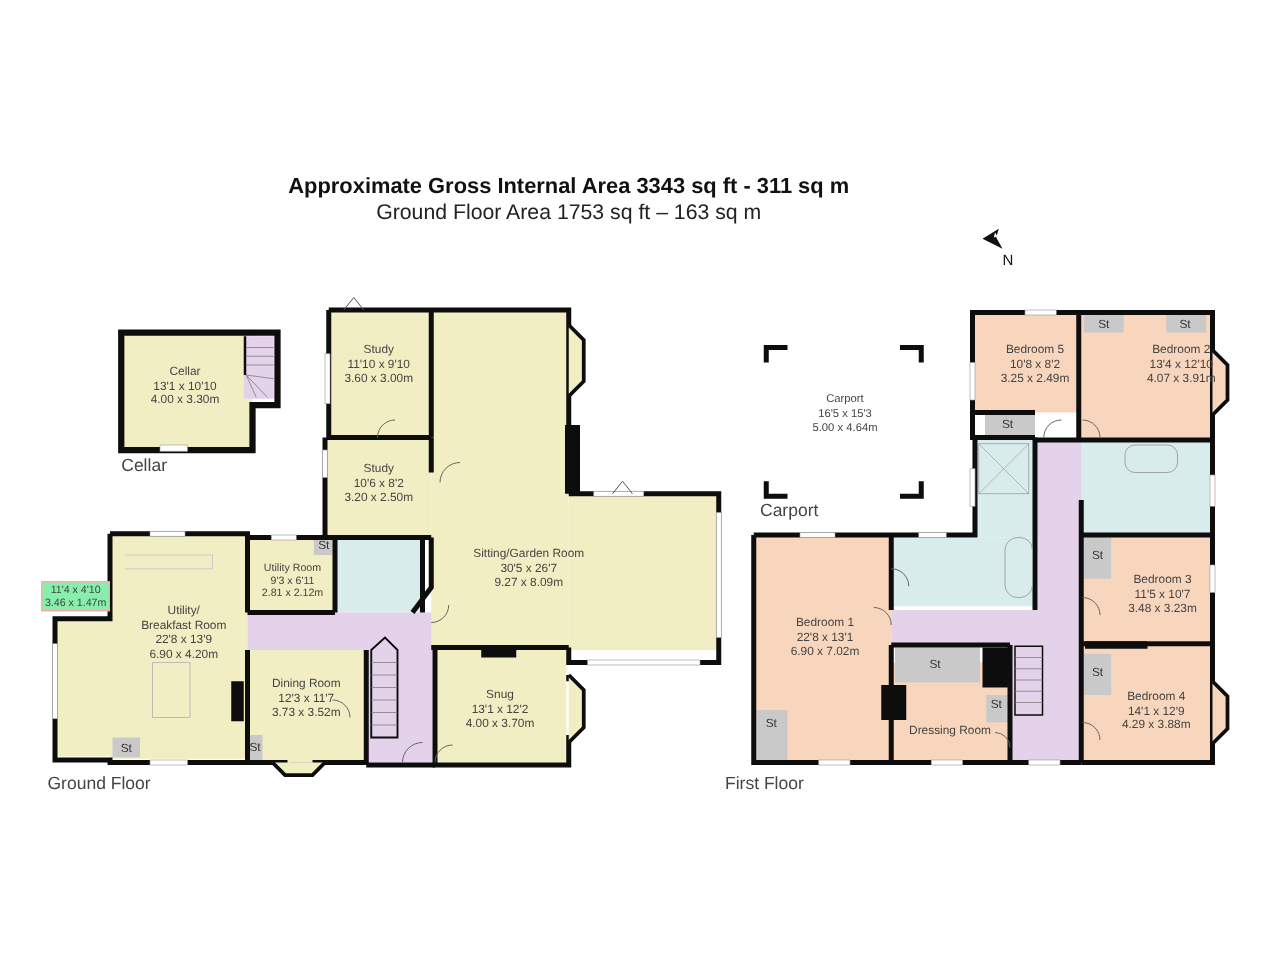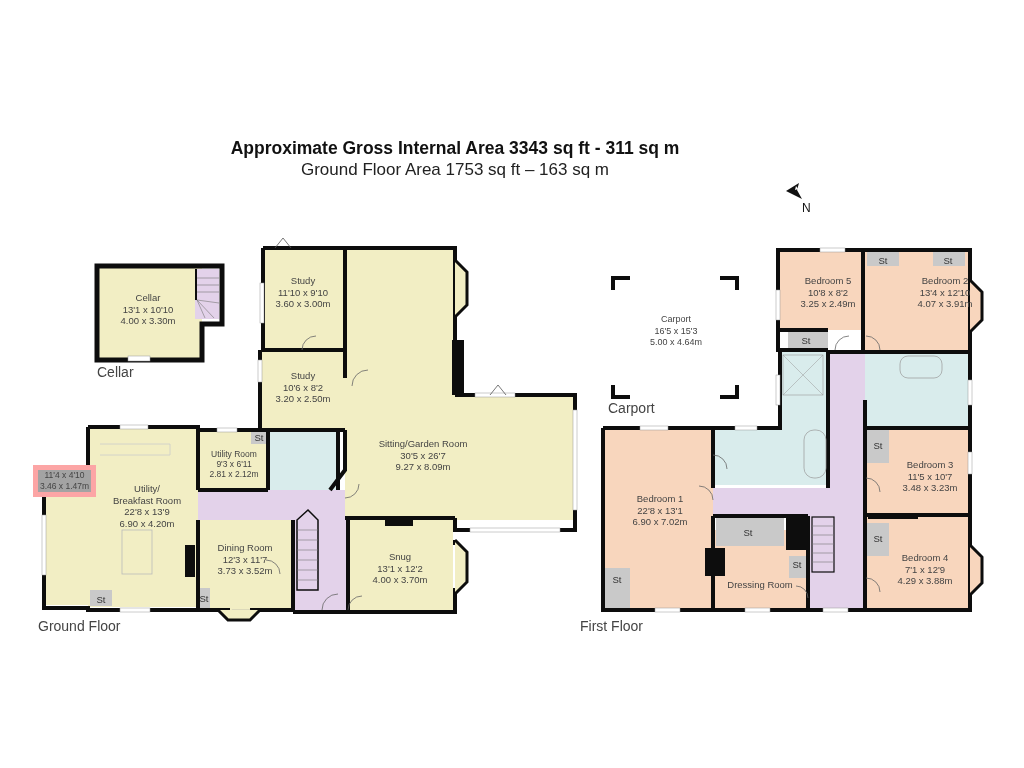--- a/index.html
+++ b/index.html
@@ -4,21 +4,21 @@
 <style>
   html,body{margin:0;padding:0;background:#ffffff;}
   body{width:1024px;height:768px;position:relative;overflow:hidden;font-family:"Liberation Sans",sans-serif;color:#333;}
   .header{position:absolute;left:0;top:137px;width:888px;text-align:center;}
   .h-title{font-weight:bold;font-size:17.5px;color:#111;line-height:22px;margin-left:22px;}
   .h-line{font-size:17px;color:#222;line-height:22px;margin-left:22px;}
   svg.plan{position:absolute;left:0;top:0;}
   .lbl{position:absolute;text-align:center;font-size:9.5px;line-height:11.5px;color:#444;transform:translate(-50%,-50%);white-space:nowrap;}
   .floor-lbl{position:absolute;font-size:14px;color:#444;}
   .st{position:absolute;font-size:9.5px;color:#333;transform:translate(-50%,-50%);}
-  .dimbox{position:absolute;left:33px;top:465px;width:53px;height:22px;border:5px solid #fca5a5;background:#a3a3a3;font-size:8.5px;line-height:10.5px;text-align:center;color:#444;}
+  .dimbox{position:absolute;left:33px;top:465px;width:53px;height:22px;border:1px solid #fca5a5;background:#86efac;font-size:8.5px;line-height:10.5px;text-align:center;color:#444;}
   .north{position:absolute;left:784px;top:181px;}
   .north-n{position:absolute;left:802px;top:201px;font-size:12px;color:#111;}
 </style>
 </head>
 <body>
 
 <div class="header">
   <div class="h-title">Approximate Gross Internal Area 3343 sq ft - 311 sq m</div>
   <div class="h-line">Ground Floor Area 1753 sq ft – 163 sq m</div>
 </div>
@@ -303,21 +303,21 @@
   <div>22'8 x 13'1</div>
   <div>6.90 x 7.02m</div>
 </div>
 <div class="lbl" style="left:930px;top:476px;">
   <div>Bedroom 3</div>
   <div>11'5 x 10'7</div>
   <div>3.48 x 3.23m</div>
 </div>
 <div class="lbl" style="left:925px;top:569px;">
   <div>Bedroom 4</div>
-  <div>7'1 x 12'9</div>
+  <div>14'1 x 12'9</div>
   <div>4.29 x 3.88m</div>
 </div>
 <div class="lbl" style="left:760px;top:585px;">
   <div>Dressing Room</div>
 </div>
 <div class="st" style="left:617px;top:579px;">St</div>
 <div class="st" style="left:748px;top:532px;">St</div>
 <div class="st" style="left:797px;top:564px;">St</div>
 <div class="st" style="left:806px;top:340px;">St</div>
 <div class="st" style="left:883px;top:260px;">St</div>

